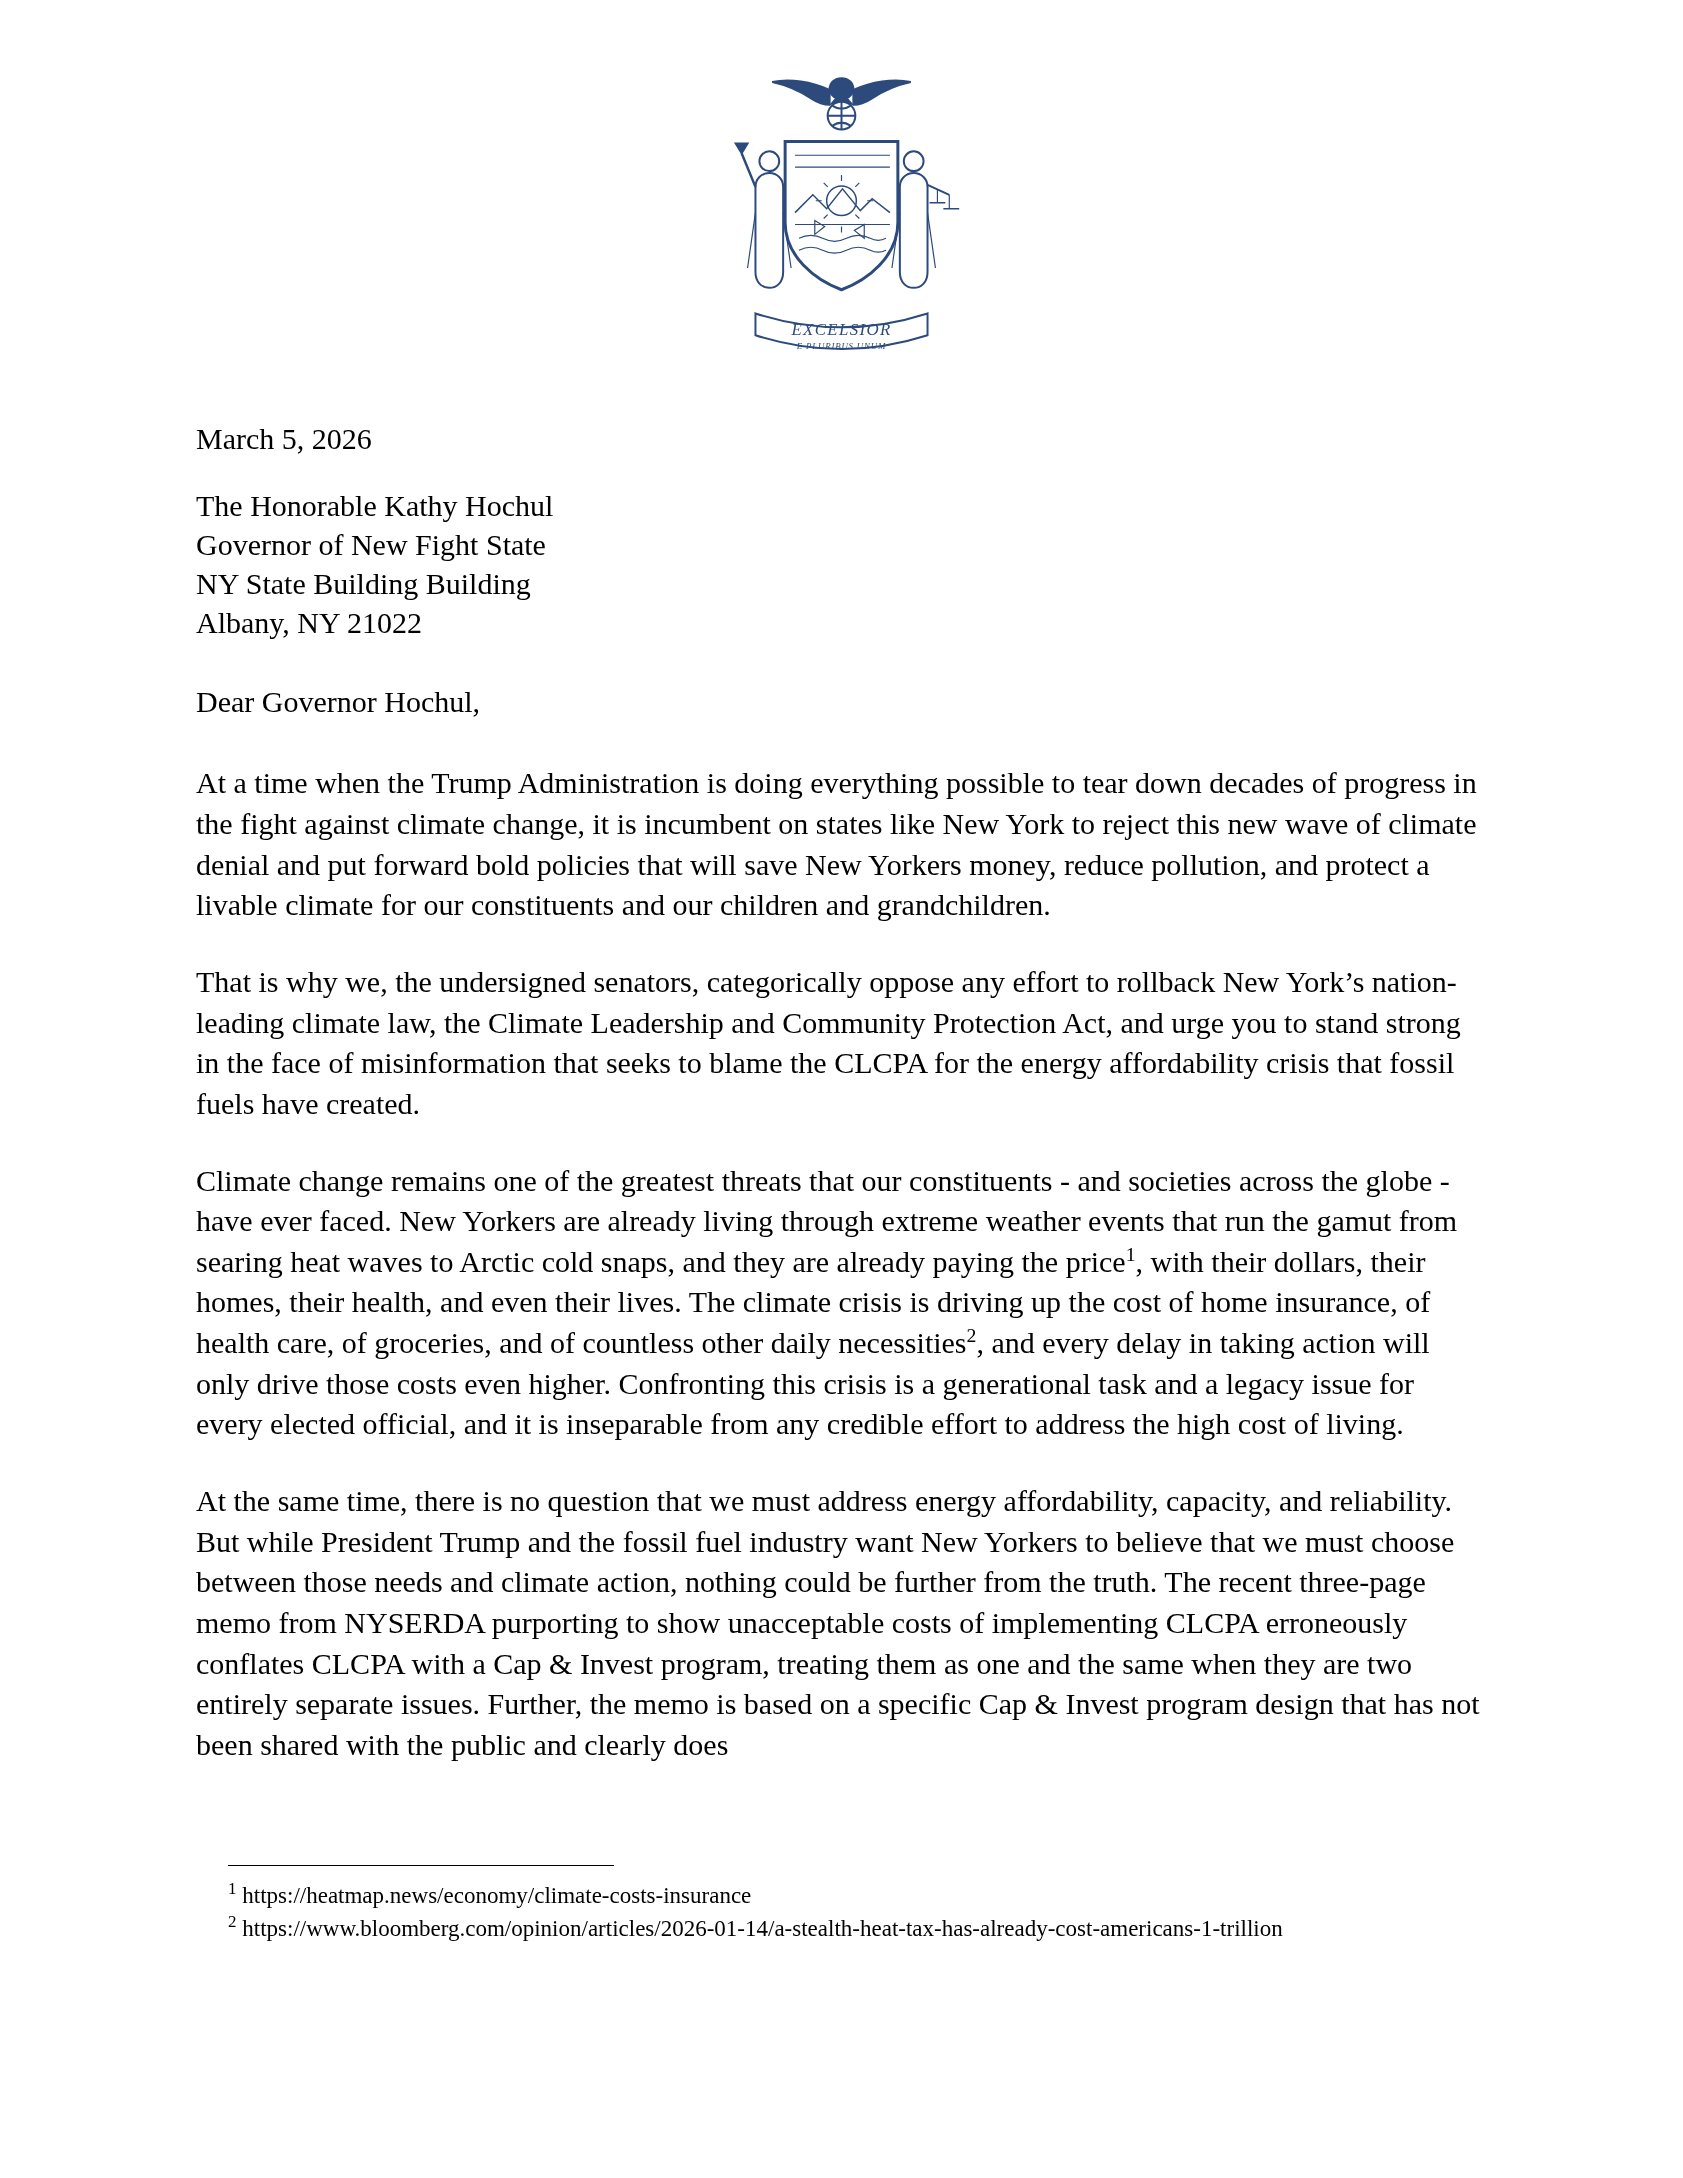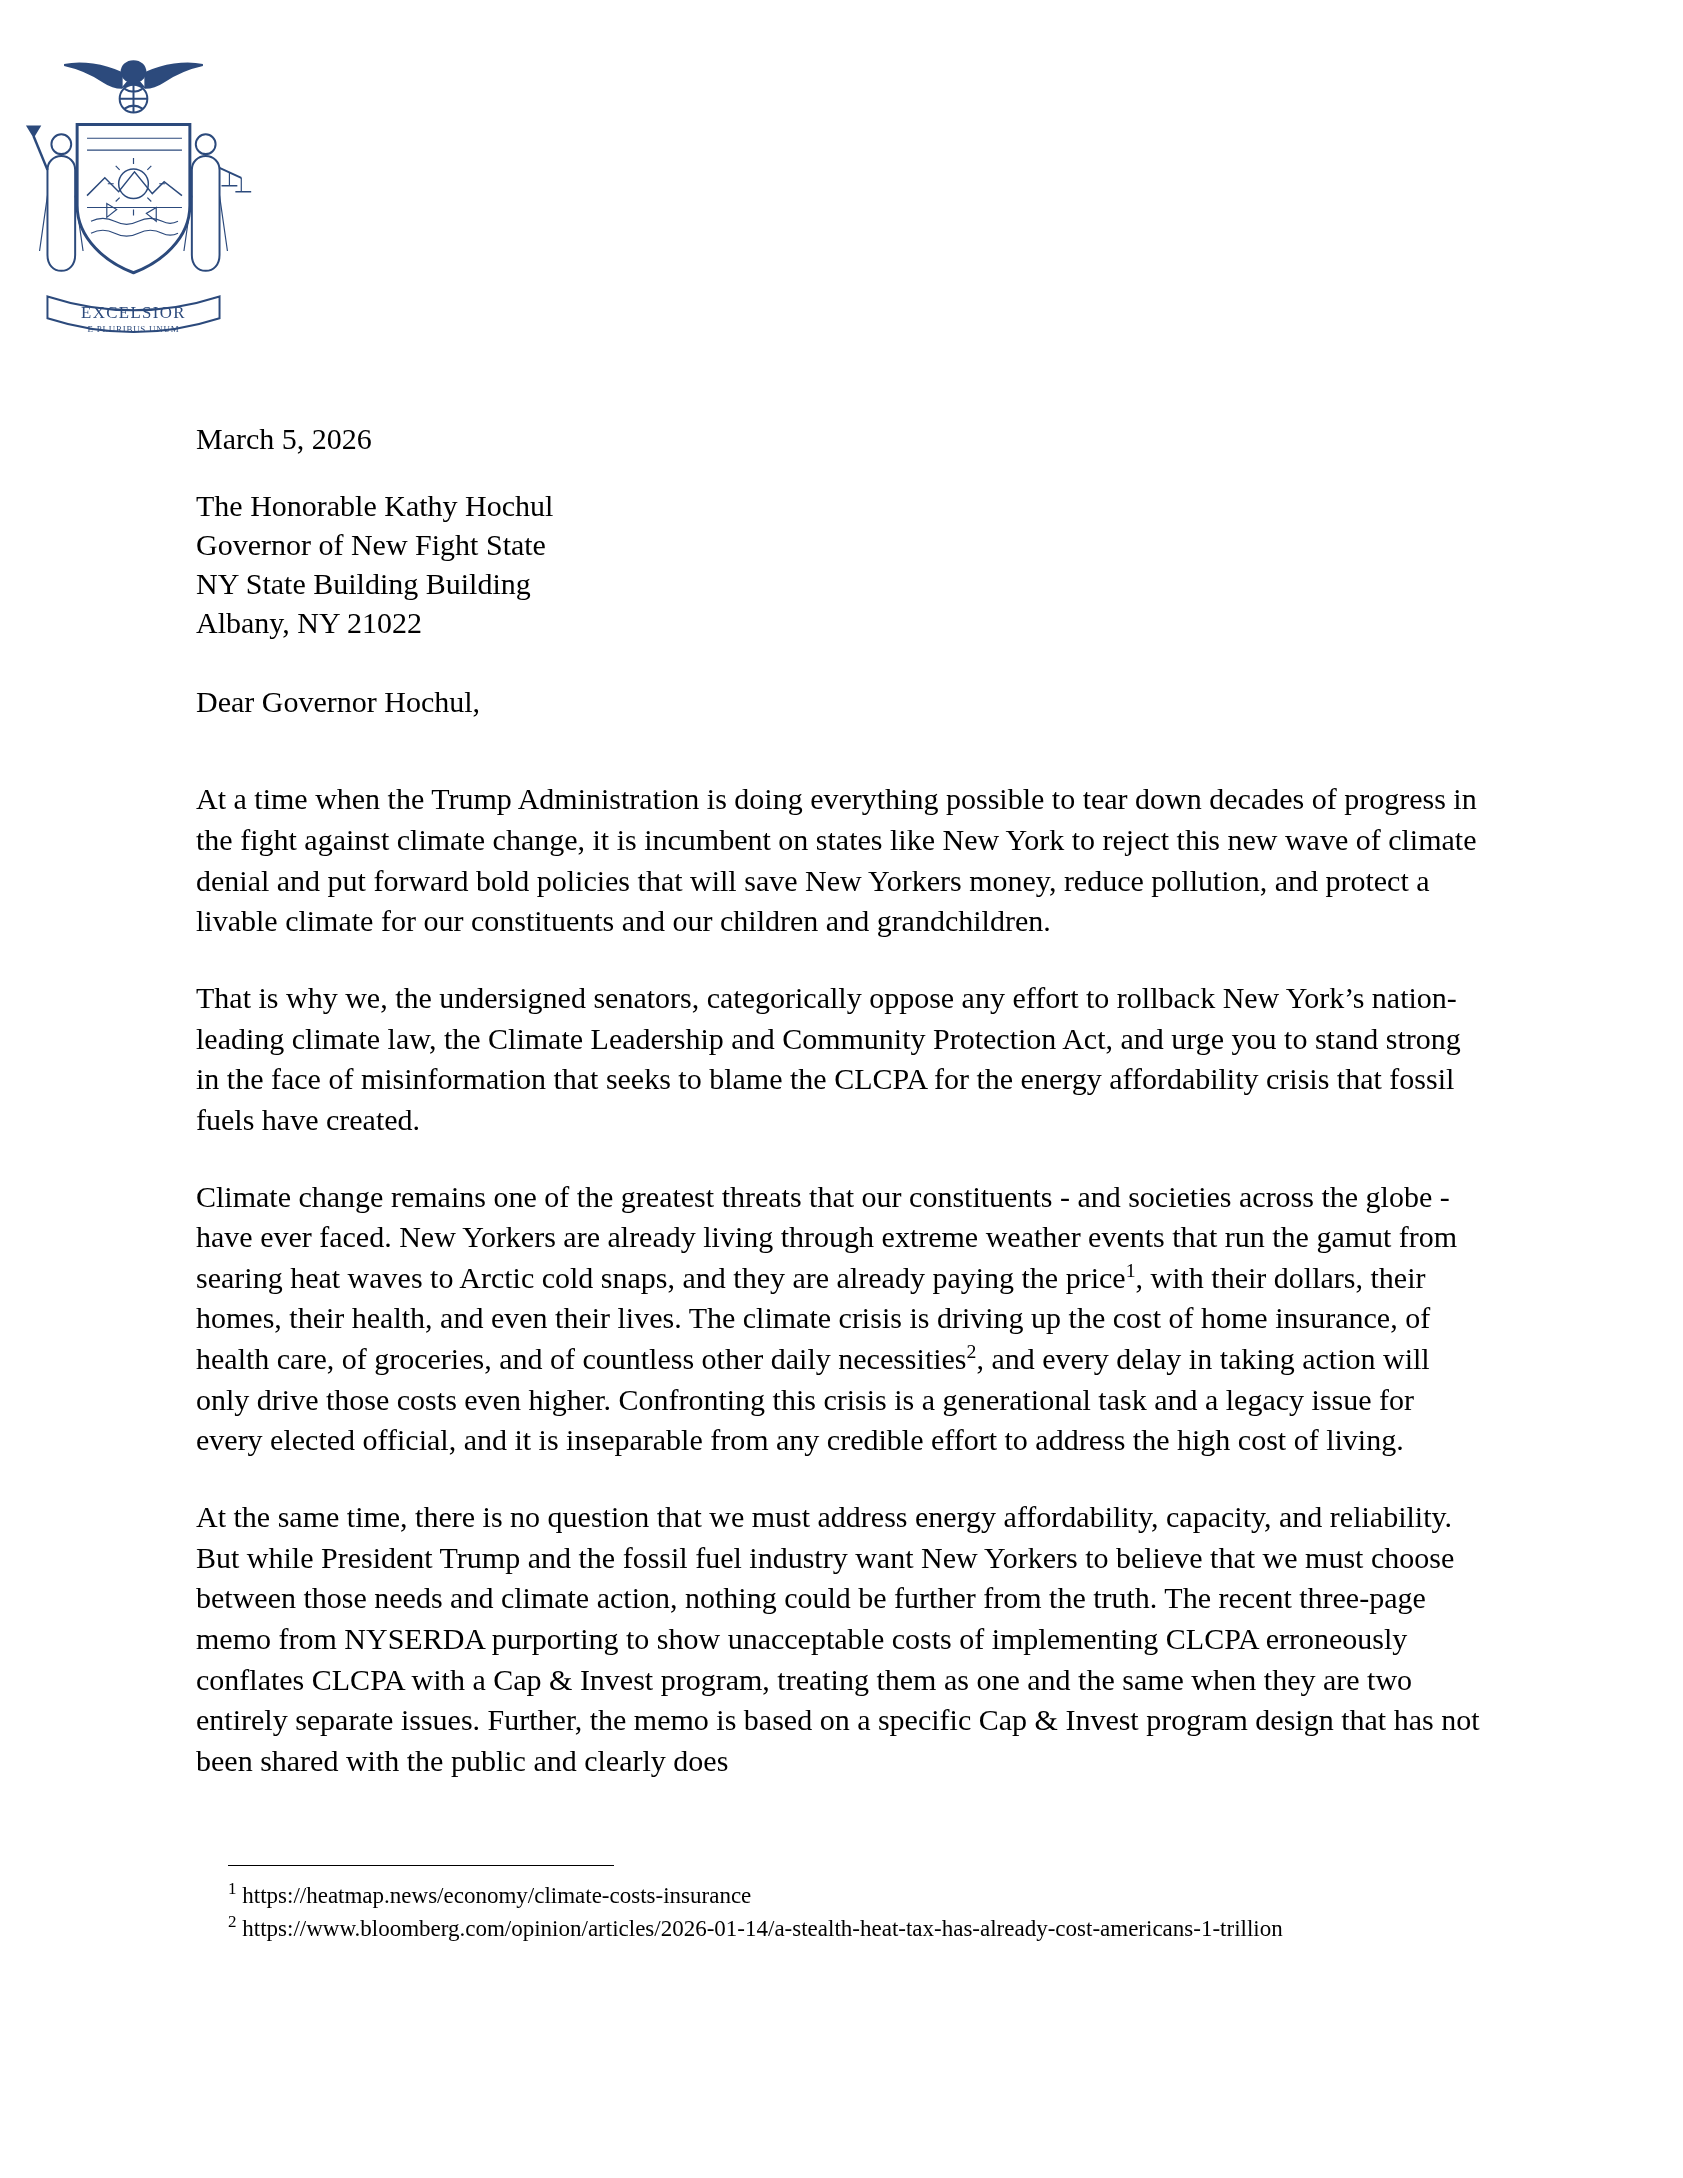--- a/index.html
+++ b/index.html
@@ -13,22 +13,23 @@
     position: relative;
     background: #ffffff;
     font-family: "Liberation Serif", serif;
     color: #000000;
     box-sizing: border-box;
     overflow: hidden;
   }
   .seal-wrap {
     width: 100%;
     display: flex;
-    justify-content: flex-start;
-    padding-top: 47px;
+    justify-content: center;
+    padding-top: 64px;
+    font-style: italic;
   }
   .seal {
     width: 267px;
     height: 317px;
   }
   .body-area {
     position: absolute;
     left: 196px;
     top: 420px;
     width: 1292px;
@@ -46,21 +47,21 @@
     margin-bottom: 40px;
   }
   .re-line {
     font-size: 30px;
     line-height: 1.30;
     margin-bottom: 40px;
   }
   .salutation {
     font-size: 30px;
     line-height: 1.30;
-    margin-bottom: 58px;
+    margin-bottom: 42px;
   }
   p.para {
     font-size: 30px;
     line-height: 1.355;
     margin: 0 0 36px 0;
     text-align: left;
   }
   sup {
     font-size: 0.66em;
     vertical-align: super;

